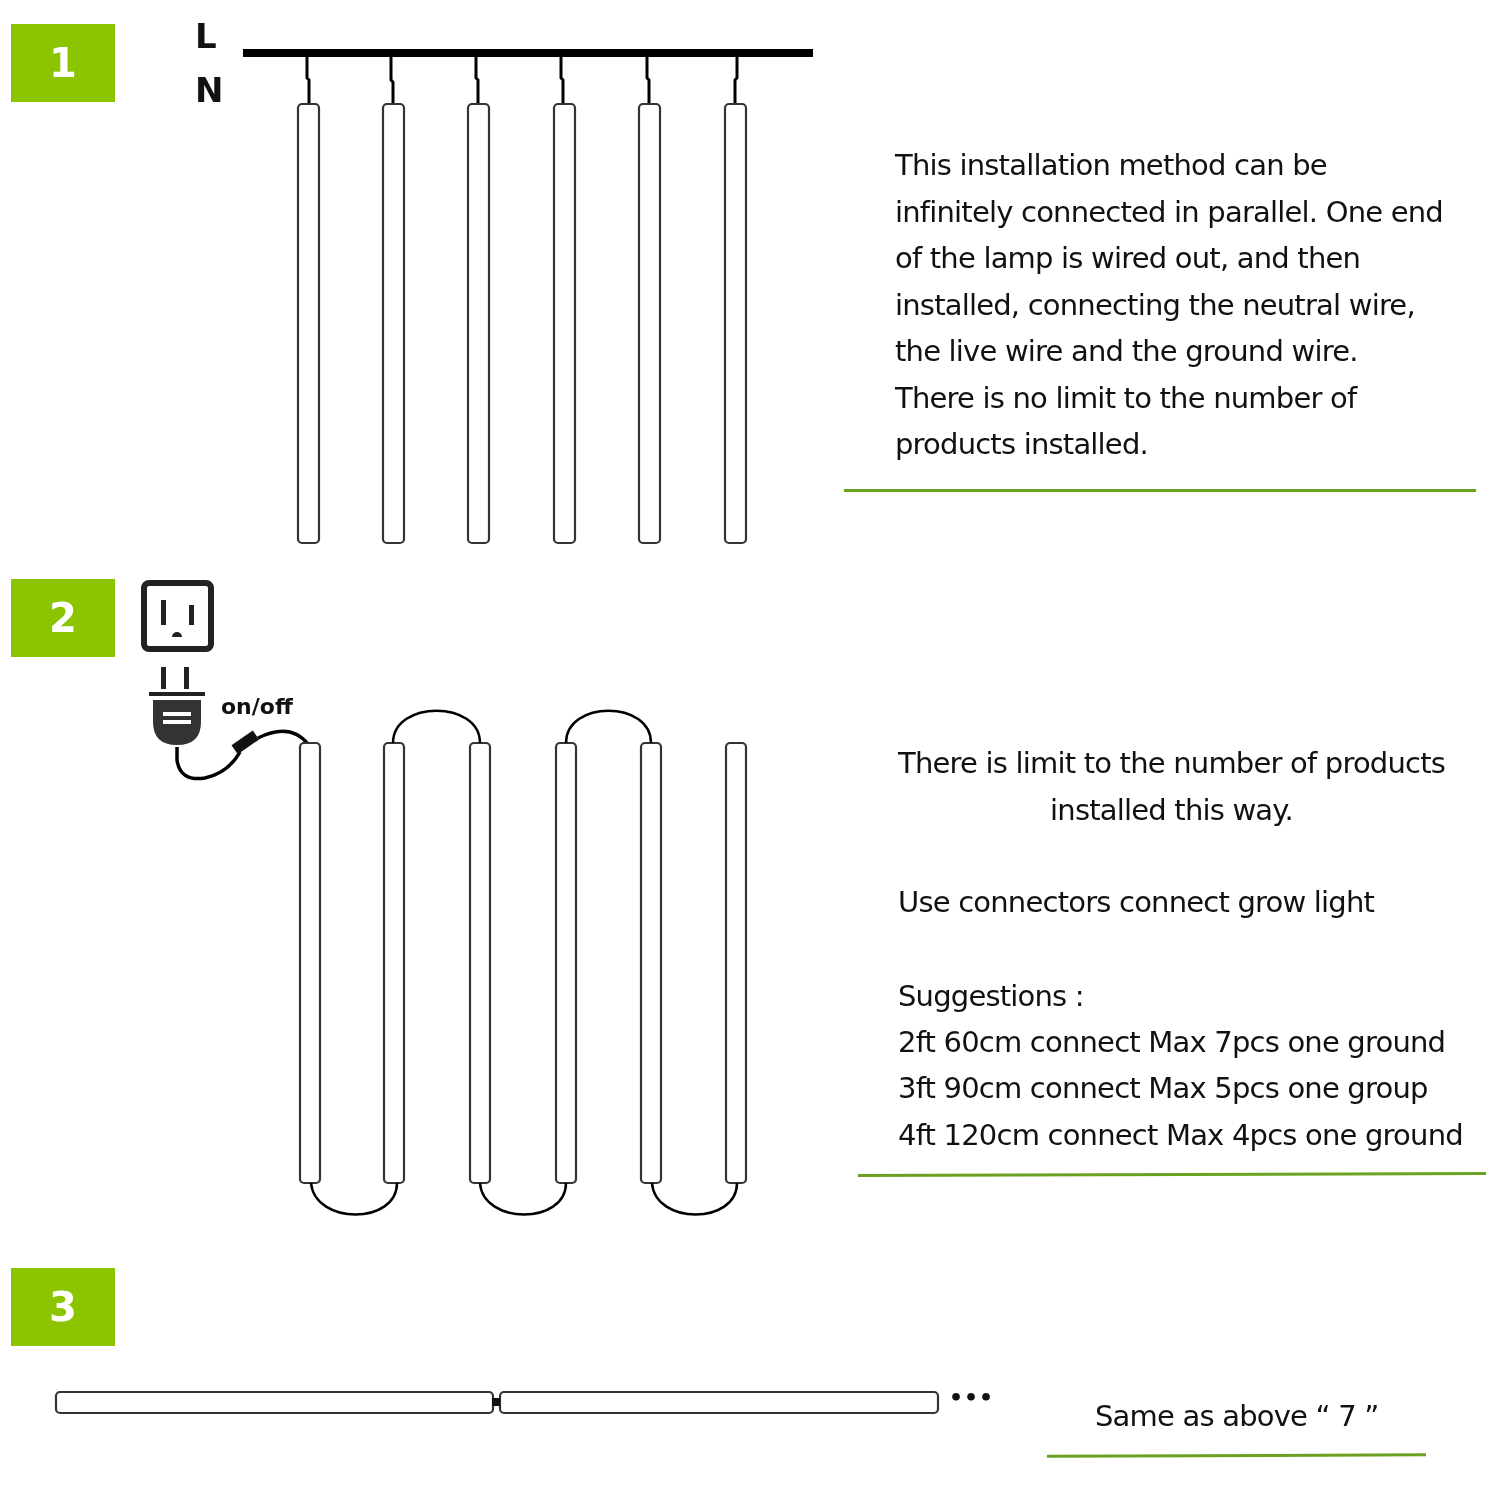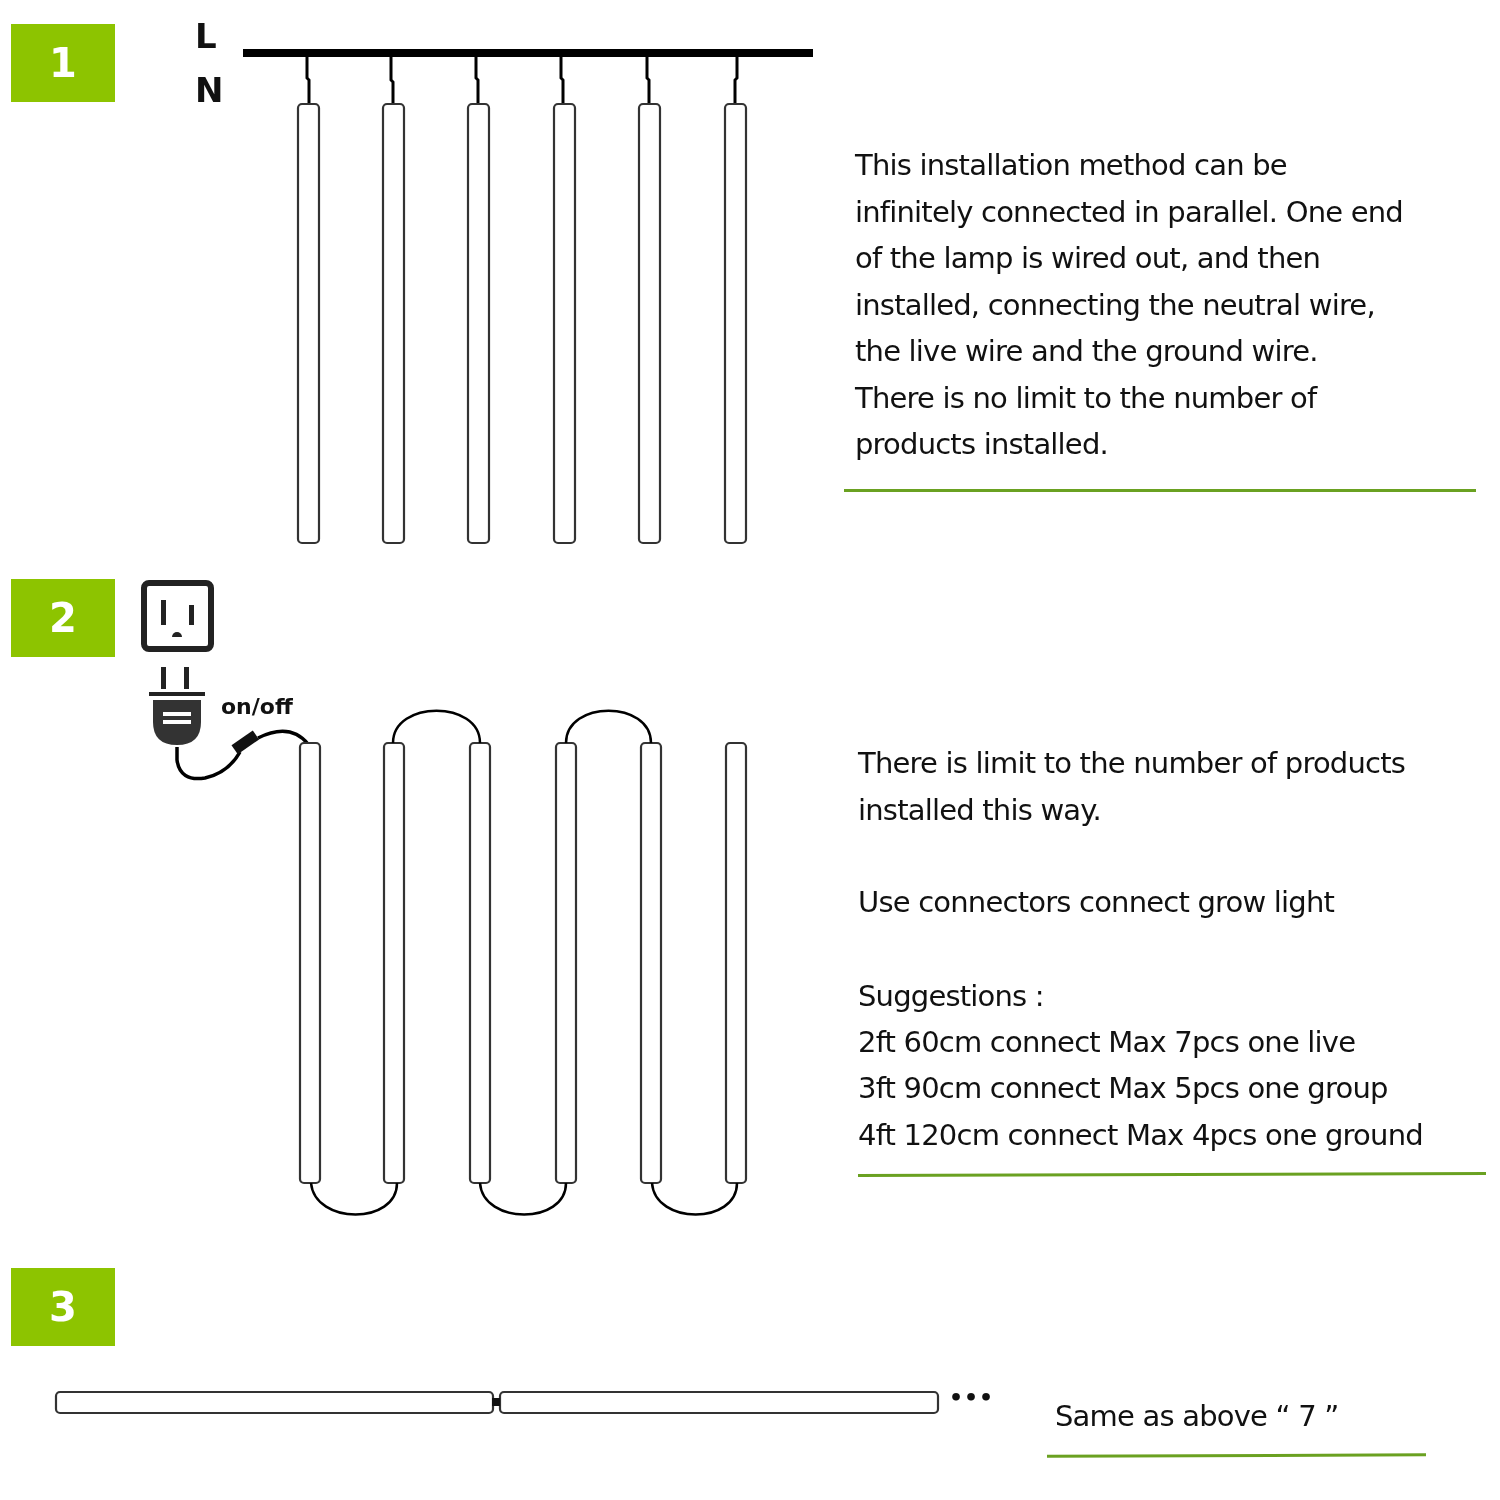--- a/index.html
+++ b/index.html
@@ -28,20 +28,21 @@
     font-family: "DejaVu Sans", sans-serif;
   }
   .desc {
     position: absolute;
     color: #111111;
     font-family: "DejaVu Sans", sans-serif;
     font-size: 29px;
     line-height: 46.5px;
     white-space: pre;
     letter-spacing: -0.8px;
+    margin-left: 40px;
   }
   .underline {
     position: absolute;
     height: 3px;
     background: #6aa121;
   }
   .wire-label {
     position: absolute;
     font-weight: bold;
     font-family: "DejaVu Sans", sans-serif;
@@ -155,25 +156,25 @@
 installed, connecting the neutral wire,
 the live wire and the ground wire.
 There is no limit to the number of
 products installed.</div>
 <div class="underline" style="left:844px; top:489px; width:632px;"></div>
 
 <div class="step-badge" style="left:11px; top:579px;">
   <span>2</span>
 </div>
 
-<div class="desc" style="left:858px; top:740px;">There is limit to the number of products
+<div class="desc" style="left:858px; top:740px;text-align:center;">There is limit to the number of products
 installed this way.</div>
 <div class="desc" style="left:858px; top:879px;text-align:center;">Use connectors connect grow light</div>
 <div class="desc" style="left:858px; top:973px;">Suggestions :</div>
-<div class="desc" style="left:858px; top:1019px;">2ft 60cm connect Max 7pcs one live</div>
+<div class="desc" style="left:858px; top:1019px;">2ft 60cm connect Max 7pcs one ground</div>
 <div class="desc" style="left:858px; top:1065px;">3ft 90cm connect Max 5pcs one group</div>
 <div class="desc" style="left:858px; top:1112px;">4ft 120cm connect Max 4pcs one ground</div>
 <div class="underline" style="left:858px; top:1173px; width:628px; transform:rotate(-0.2deg);"></div>
 
 <div class="step-badge" style="left:11px; top:1268px;">
   <span>3</span>
 </div>
 
 <div class="wire-label" style="left:949px; top:1385px; font-size:22px; letter-spacing:1px;">•••</div>
 

